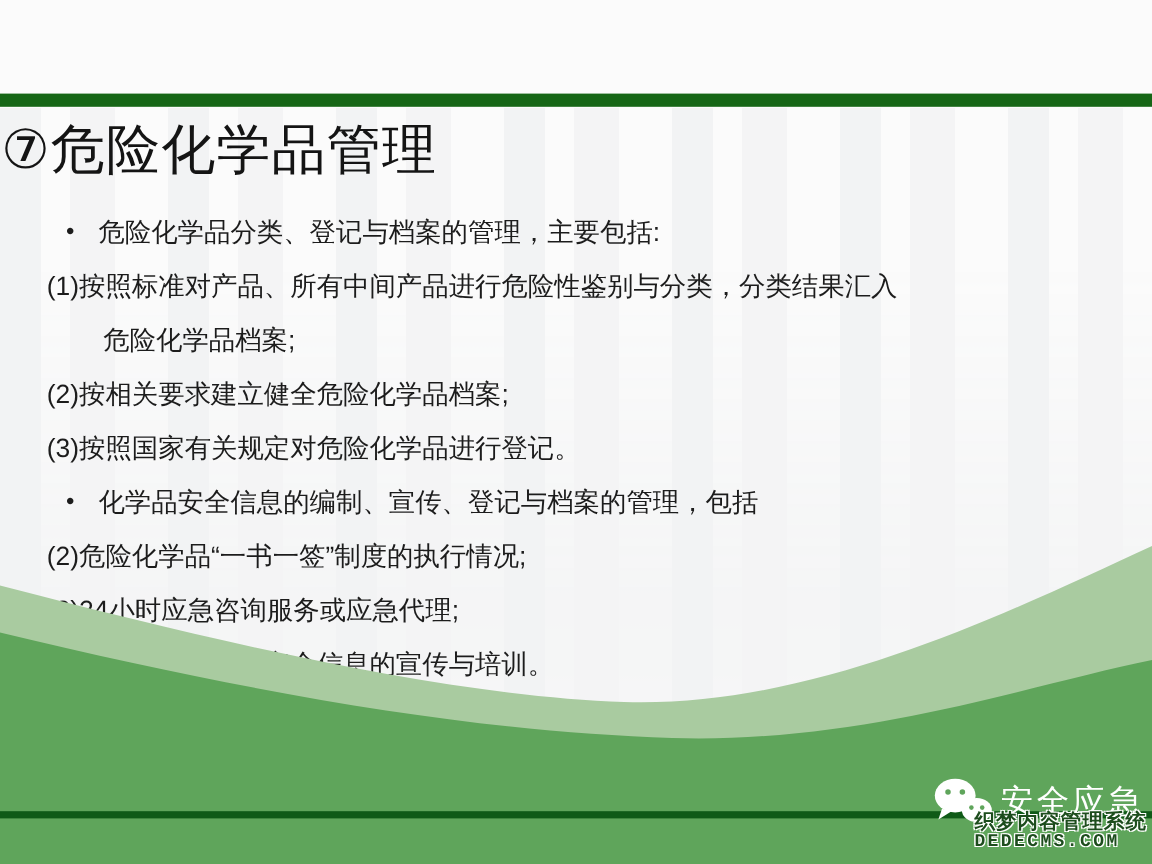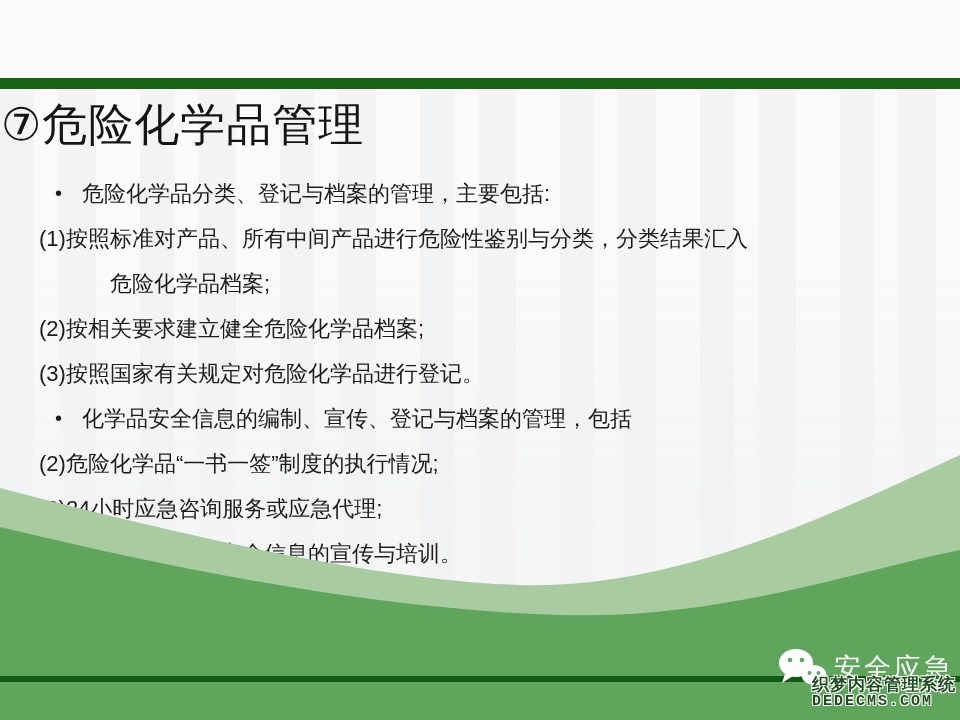--- a/index.html
+++ b/index.html
@@ -26,21 +26,21 @@
     letter-spacing:1px; margin:1px;
   }
   .content {
     position:absolute; left:0; top:171px; width:920px;
   }
   .line { height:45px; display:flex; align-items:center;
           font-size:22px; color:#1c1c1c; white-space:nowrap; }
   .line .dot { width:27px; font-size:20px; color:#1c1c1c; }
   .line.bullet { padding-left:55px; }
   .line.sub    { padding-left:39px; }
-  .line.cont   { padding-left:110px; }
+  .line.cont   { padding-left:86px; }
   
   .wave { position:absolute; left:0; top:430px; width:960px; height:290px; z-index:1; }
   .footer-line {
     position:absolute; left:0; top:676px; width:960px; height:6px;
     background:#0f5a17; z-index:2;
   }
   .brand {
     position:absolute; right:6px; top:646px; z-index:3;
     display:flex; align-items:center; gap:6px;
   }

